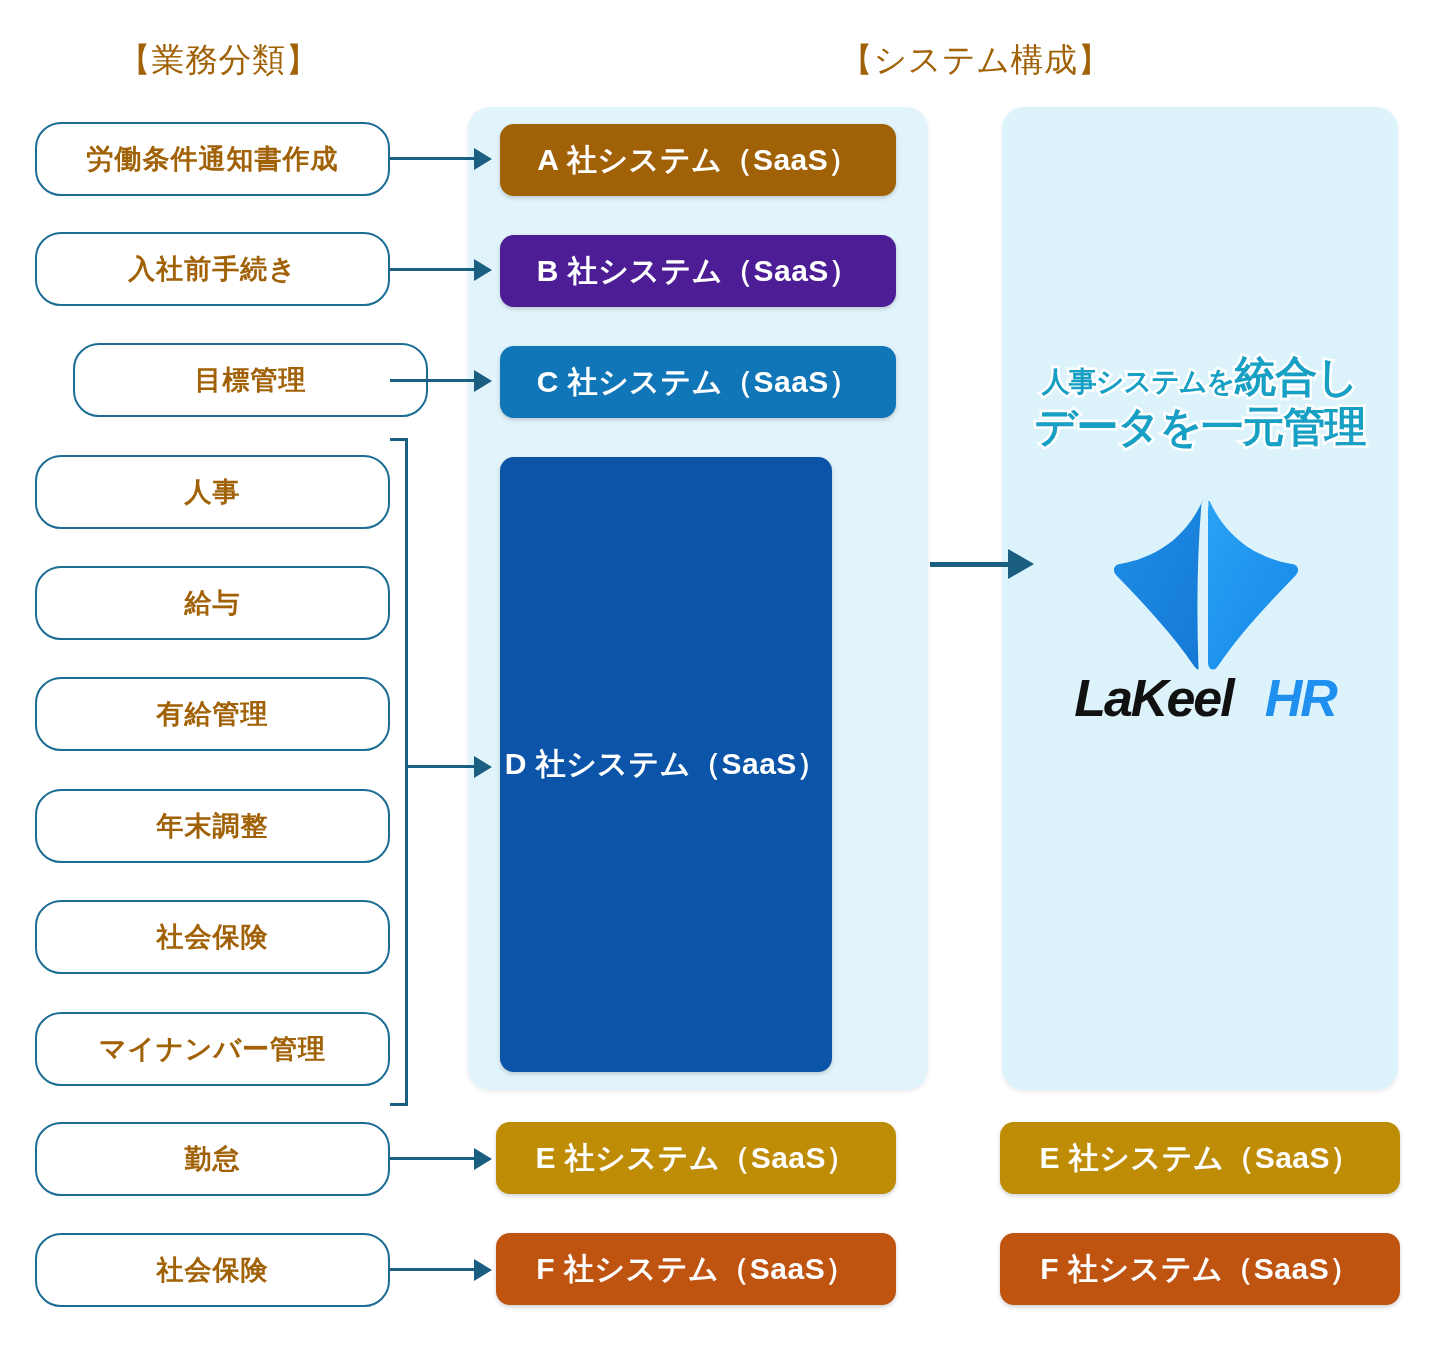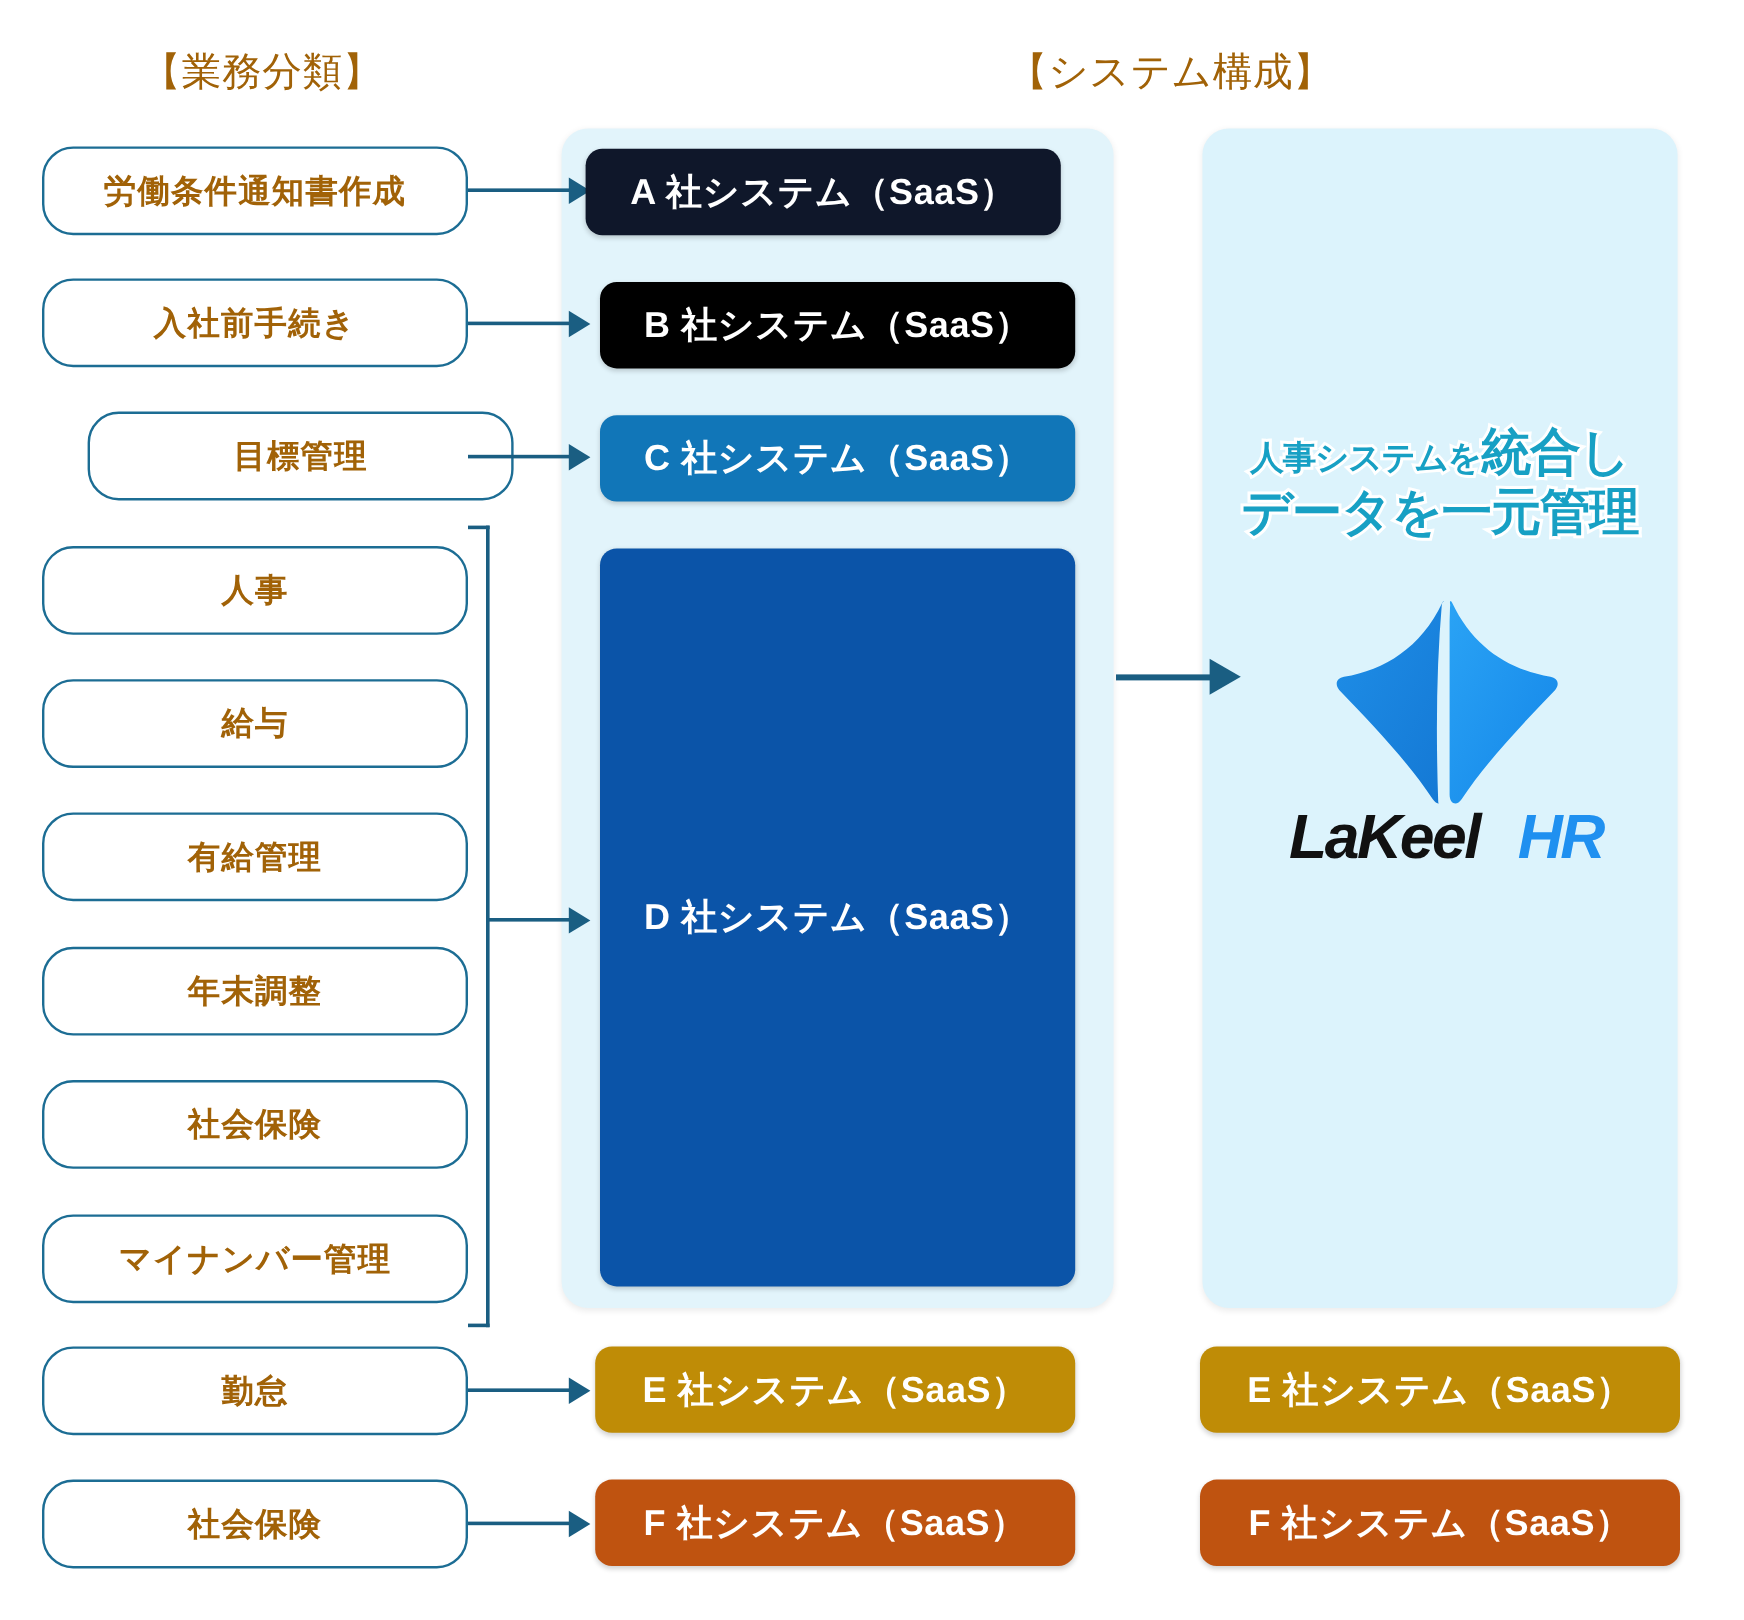--- a/index.html
+++ b/index.html
@@ -145,24 +145,24 @@
   <div class="conn">
     <div class="conn-line" style="left:390px;top:1157px;width:88px;height:3px;"></div>
     <div class="arrow-head" style="left:474px;top:1148px;"></div>
   </div>
 
   <div class="conn">
     <div class="conn-line" style="left:390px;top:1268px;width:88px;height:3px;"></div>
     <div class="arrow-head" style="left:474px;top:1259px;"></div>
   </div>
 
-  <div class="sys-box" style="left:488px;top:124px;width:396px;height:72px;background:#0f172a;">A 社システム（SaaS）</div>
-  <div class="sys-box" style="left:500px;top:235px;width:396px;height:72px;background:#000000;">B 社システム（SaaS）</div>
+  <div class="sys-box" style="left:500px;top:124px;width:396px;height:72px;background:#a16207;">A 社システム（SaaS）</div>
+  <div class="sys-box" style="left:500px;top:235px;width:396px;height:72px;background:#4c1d95;">B 社システム（SaaS）</div>
   <div class="sys-box" style="left:500px;top:346px;width:396px;height:72px;background:#1176b8;">C 社システム（SaaS）</div>
-  <div class="sys-box sys-d" style="left:500px;top:457px;width:396px;height:615px;background:#0b54a8;">D 社システム（SaaS）</div>
+  <div class="sys-box sys-d" style="left:500px;top:457px;width:332px;height:615px;background:#0b54a8;">D 社システム（SaaS）</div>
 
   <div class="sys-box" style="left:496px;top:1122px;width:400px;height:72px;background:#bf8c06;">E 社システム（SaaS）</div>
   <div class="sys-box" style="left:496px;top:1233px;width:400px;height:72px;background:#bf5310;">F 社システム（SaaS）</div>
 
   <div class="sys-box" style="left:1000px;top:1122px;width:400px;height:72px;background:#bf8c06;">E 社システム（SaaS）</div>
   <div class="sys-box" style="left:1000px;top:1233px;width:400px;height:72px;background:#bf5310;">F 社システム（SaaS）</div>
 
   <div class="conn">
     <div class="conn-line" style="left:930px;top:562px;width:82px;height:5px;"></div>
     <div class="arrow-head big" style="left:1008px;top:549px;"></div>

